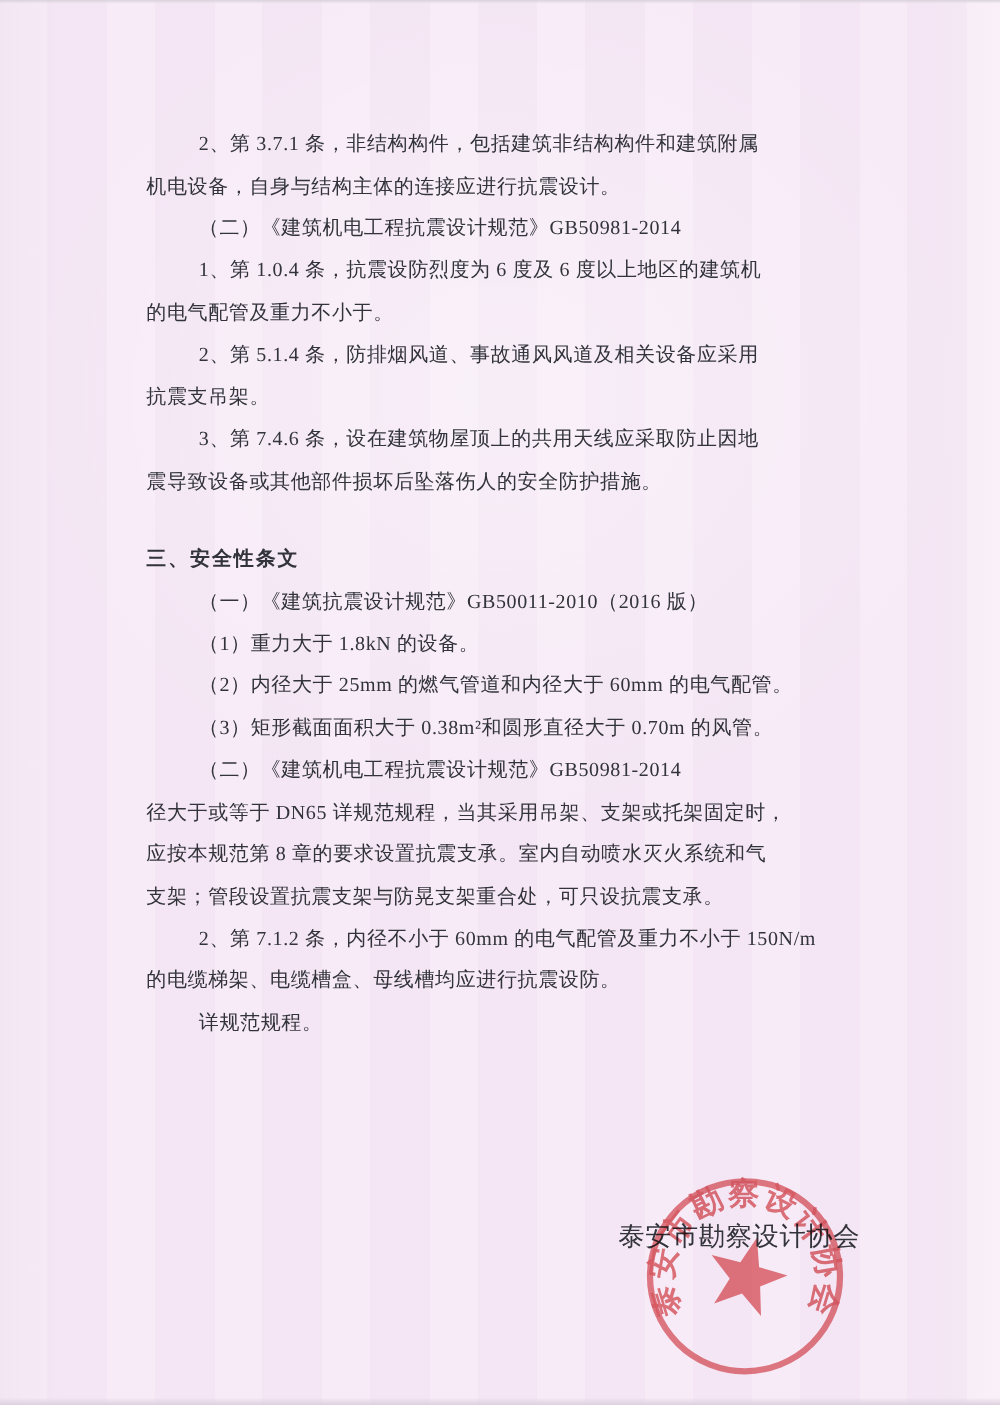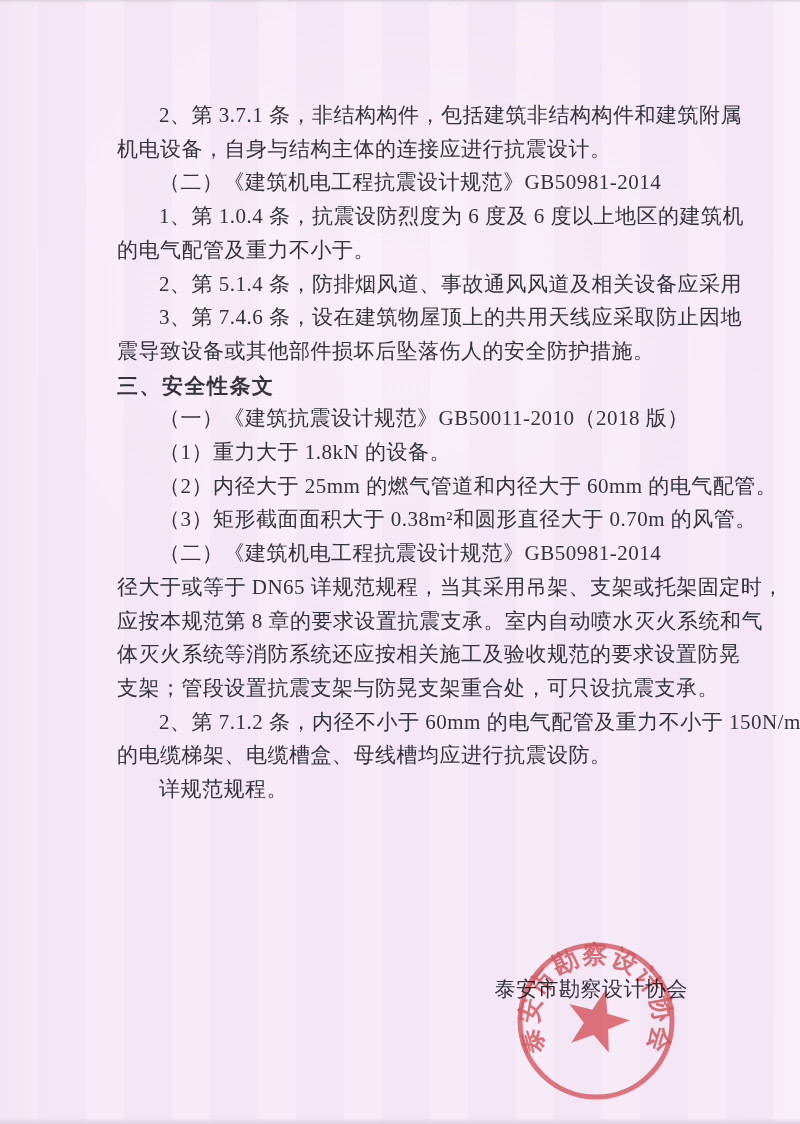--- a/index.html
+++ b/index.html
@@ -39,30 +39,31 @@
     position: absolute;
     bottom: 0; left: 0; right: 0;
     height: 6px;
     background: linear-gradient(rgba(216,202,219,0), #ddd0df);
   }
   .content {
     position: absolute;
     left: 117px;
     top: 99px;
     width: 605px;
-    font-size: 21px;
+    font-size: 16px;
     line-height: 33.7px;
     letter-spacing: 0.5px;
   }
   .line { white-space: nowrap; }
   .line.indent { padding-left: 42px; }
   .line.heading {
     font-weight: bold;
     font-family: "Liberation Sans", sans-serif;
     letter-spacing: 1.5px;
+    margin-top: 29px;
   }
   .signature {
     position: absolute;
     right: 112px;
     top: 975px;
     text-align: right;
     font-size: 21px;
     letter-spacing: 0.5px;
   }
   .signature .sig-org { margin-bottom: 13px; }
@@ -86,31 +87,31 @@
   <div class="edge-top"></div>
   <div class="edge-bottom"></div>
 
   <div class="content">
       <div class="line indent">2、第 3.7.1 条，非结构构件，包括建筑非结构构件和建筑附属</div>
       <div class="line flush">机电设备，自身与结构主体的连接应进行抗震设计。</div>
       <div class="line indent">（二）《建筑机电工程抗震设计规范》GB50981-2014</div>
       <div class="line indent">1、第 1.0.4 条，抗震设防烈度为 6 度及 6 度以上地区的建筑机</div>
       <div class="line flush">的电气配管及重力不小于。</div>
       <div class="line indent">2、第 5.1.4 条，防排烟风道、事故通风风道及相关设备应采用</div>
+      <div class="line flush">抗震支吊架。</div>
       <div class="line indent">3、第 7.4.6 条，设在建筑物屋顶上的共用天线应采取防止因地</div>
       <div class="line flush">震导致设备或其他部件损坏后坠落伤人的安全防护措施。</div>
       <div class="line heading">三、安全性条文</div>
-      <div class="line indent">（一）《建筑抗震设计规范》GB50011-2010（2018 版）</div>
+      <div class="line indent">（一）《建筑抗震设计规范》GB50011-2010（2016 版）</div>
       <div class="line indent">（1）重力大于 1.8kN 的设备。</div>
       <div class="line indent">（2）内径大于 25mm 的燃气管道和内径大于 60mm 的电气配管。</div>
       <div class="line indent">（3）矩形截面面积大于 0.38m²和圆形直径大于 0.70m 的风管。</div>
       <div class="line indent">（二）《建筑机电工程抗震设计规范》GB50981-2014</div>
       <div class="line flush">径大于或等于 DN65 详规范规程，当其采用吊架、支架或托架固定时，</div>
       <div class="line flush">应按本规范第 8 章的要求设置抗震支承。室内自动喷水灭火系统和气</div>
-      <div class="line flush">体灭火系统等消防系统还应按相关施工及验收规范的要求设置防晃</div>
       <div class="line flush">支架；管段设置抗震支架与防晃支架重合处，可只设抗震支承。</div>
       <div class="line indent">2、第 7.1.2 条，内径不小于 60mm 的电气配管及重力不小于 150N/m</div>
       <div class="line flush">的电缆梯架、电缆槽盒、母线槽均应进行抗震设防。</div>
       <div class="line indent">详规范规程。</div>
     </div>
 
   <div class="signature">
     <div class="sig-org">泰安市勘察设计协会</div>
   </div>
 

